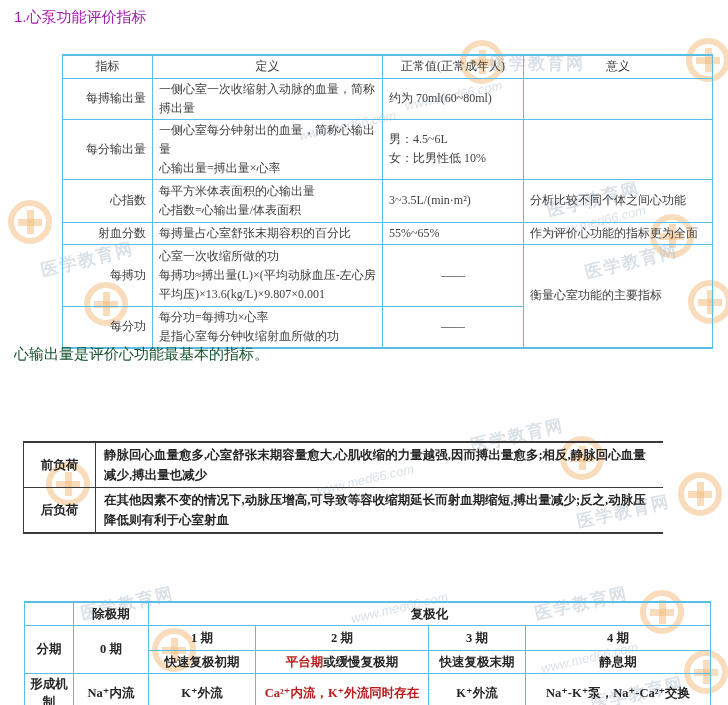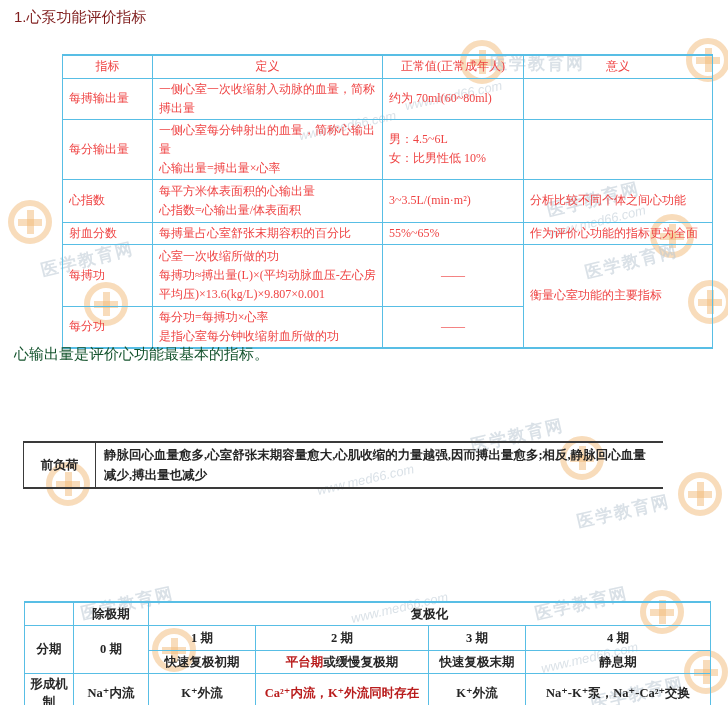--- a/index.html
+++ b/index.html
@@ -11,29 +11,29 @@
            border-radius:50%;box-sizing:border-box;}
   .wm-logo::before{content:"";position:absolute;left:50%;top:4px;bottom:4px;width:7px;margin-left:-3.5px;
            background:rgba(242,185,120,.50);}
   .wm-logo::after{content:"";position:absolute;top:50%;left:4px;right:4px;height:7px;margin-top:-3.5px;
            background:rgba(242,185,120,.50);}
   .wm-brand{position:absolute;font-size:17px;font-weight:bold;letter-spacing:2px;
            color:#bcc9d4;opacity:.55;white-space:nowrap;}
   .wm-url{position:absolute;font-size:13px;font-style:italic;color:#c2ced8;opacity:.6;white-space:nowrap;}
   
   .content{position:absolute;z-index:1;}
-  .sec-title{position:absolute;left:14px;font-size:15px;color:#7f1d1d;white-space:nowrap;}
+  .sec-title{position:absolute;left:14px;font-size:15px;color:#a21caf;white-space:nowrap;}
   .note{position:absolute;left:14px;font-size:15px;color:#14532d;white-space:nowrap;}
   table{border-collapse:collapse;table-layout:fixed;background:transparent;position:absolute;}
   td{vertical-align:middle;overflow:hidden;}
   
   .t1{left:62px;top:54px;width:650px;font-family:"Liberation Serif","DejaVu Serif",serif;
-      font-size:12px;color:#ef4444;border-top:2px solid #58bee5;border-bottom:2px solid #58bee5;}
+      font-size:12px;color:#404040;border-top:2px solid #58bee5;border-bottom:2px solid #58bee5;}
   .t1 td{border:1px solid #58bee5;padding:1px 6px;line-height:19px;}
-  .t1 .c-label{text-align:left;}
+  .t1 .c-label{text-align:right;}
   .t1 .hdr{text-align:center;}
   .t1 .dash{text-align:center;}
   
   .t2{left:23px;top:441px;width:639px;font-family:"Liberation Serif","DejaVu Serif",serif;
       font-size:12.5px;color:#262626;font-weight:600;border-left:1px solid #3a3a3a;}
   .t2 tr:first-child td{border-top:2px solid #3a3a3a;}
   .t2 td{border-bottom:1px solid #3a3a3a;padding:2px 8px;line-height:20px;}
   .t2 tr:last-child td{border-bottom:2px solid #3a3a3a;}
   .t2 .c-label{border-right:1px solid #3a3a3a;text-align:center;}
   
@@ -152,20 +152,24 @@
   <table class="t2 content">
     <colgroup>
         <col style="width:72px">
         <col style="width:567px">
       </colgroup>
     <tbody>
         <tr style="height:45px;">
       <td class="c-label">前负荷</td>
       <td>静脉回心血量愈多,心室舒张末期容量愈大,心肌收缩的力量越强,因而搏出量愈多;相反,静脉回心血量减少,搏出量也减少</td>
     </tr>
+    <tr style="height:41px;">
+      <td class="c-label">后负荷</td>
+      <td>在其他因素不变的情况下,动脉压增高,可导致等容收缩期延长而射血期缩短,搏出量减少;反之,动脉压降低则有利于心室射血</td>
+    </tr>
   </tbody>
     </table>
 
 
   <table class="t3 content">
     <colgroup>
         <col style="width:49px">
         <col style="width:75px">
         <col style="width:107px">
         <col style="width:173px">

